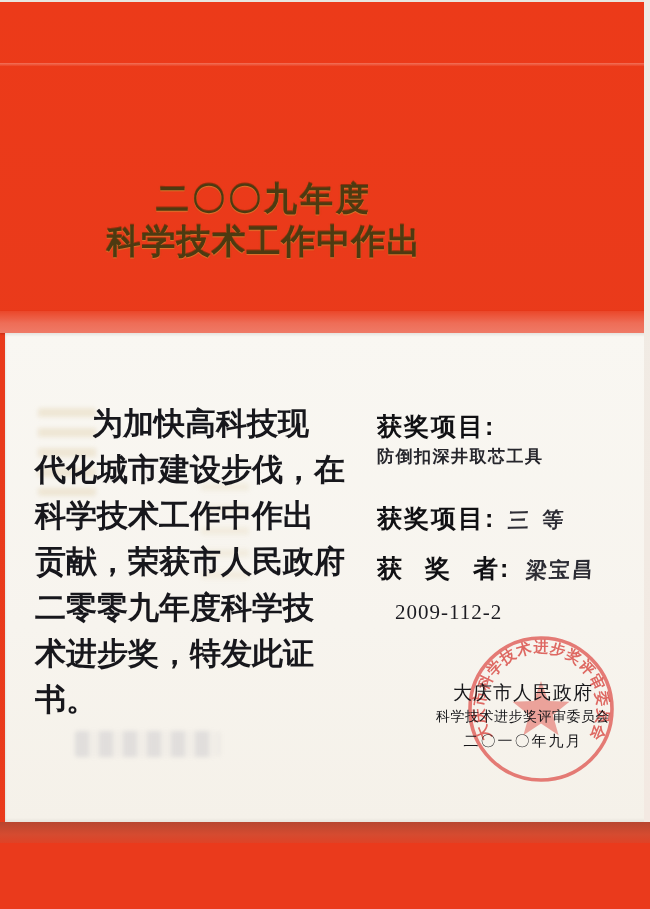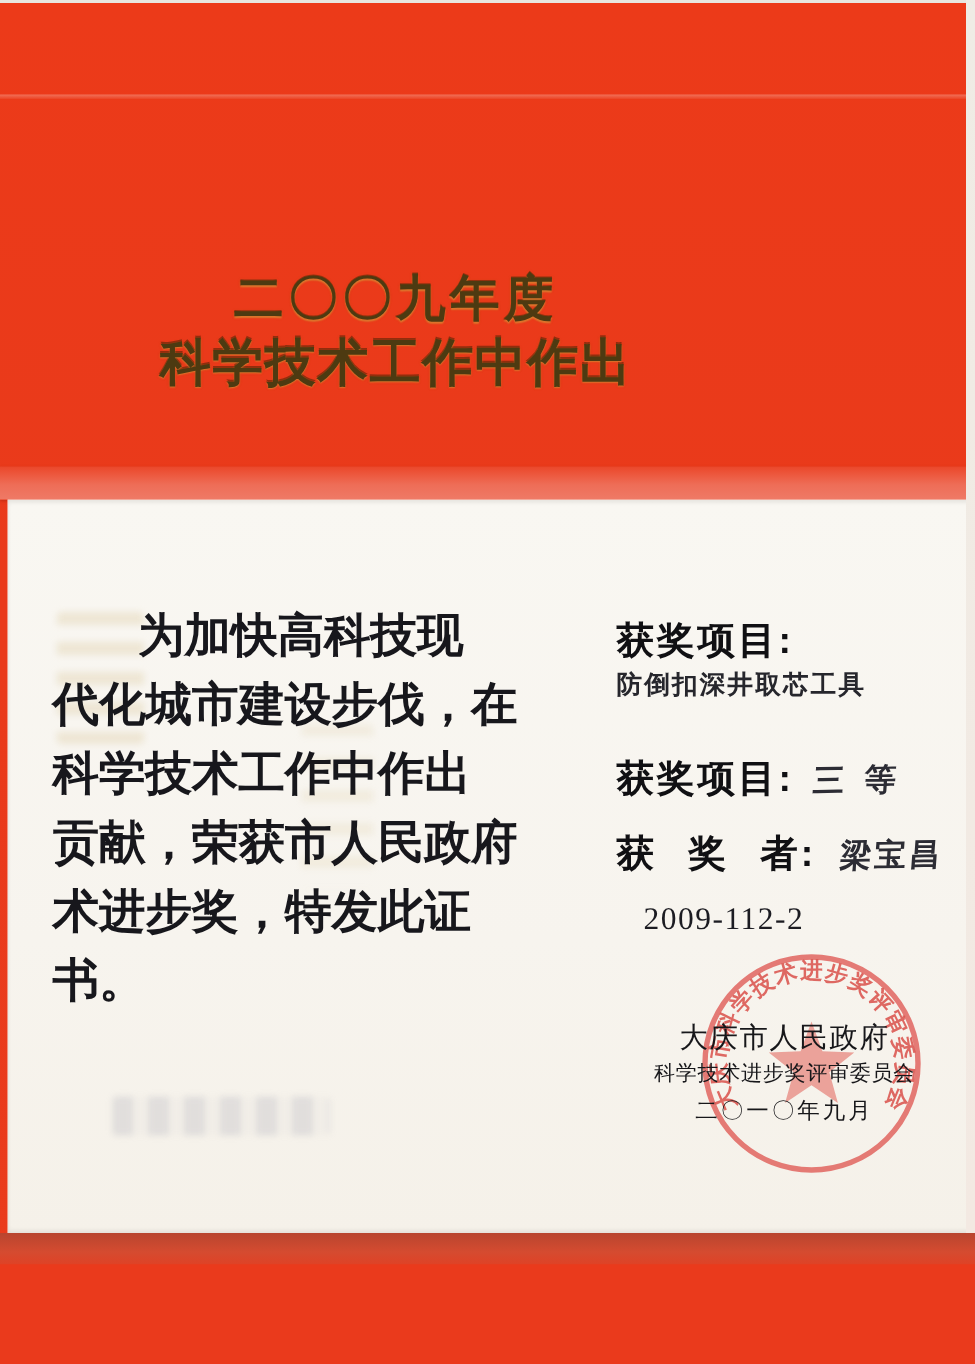--- a/index.html
+++ b/index.html
@@ -62,21 +62,21 @@
     letter-spacing:0;
   }
   .citation .ln{white-space:nowrap;}
   .citation .ln:first-child{padding-left:57px;}
 
   
   .fields{position:absolute;left:372px;top:0;width:260px;}
   .f-label{
     font-weight:700;color:#101013;font-size:25px;letter-spacing:2px;
   }
-  .f-row{position:absolute;left:0;white-space:nowrap;margin-left:34px;}
+  .f-row{position:absolute;left:0;white-space:nowrap;}
   .row-project-label{top:77px;}
   .row-project-value{top:112px;}
   .project-value{
     font-family:"Liberation Serif", serif;
     font-size:17px;color:#26262c;letter-spacing:1.5px;font-weight:600;
   }
   .row-grade{top:169px;}
   .row-winner{top:219px;}
   .winner-label{word-spacing:12px;}
   .hand-value{
@@ -135,20 +135,21 @@
 
   <div class="abs ghost ghost-1"></div>
   <div class="abs ghost ghost-2"></div>
   <div class="abs ghost ghost-3"></div>
 
   <div class="citation">
     <div class="ln">为加快高科技现</div>
     <div class="ln">代化城市建设步伐，在</div>
     <div class="ln">科学技术工作中作出</div>
     <div class="ln">贡献，荣获市人民政府</div>
+    <div class="ln">二零零九年度科学技</div>
     <div class="ln">术进步奖，特发此证</div>
     <div class="ln">书。</div>
   </div>
 
   <div class="fields">
     <div class="f-row row-project-label f-label">获奖项目:</div>
     <div class="f-row row-project-value project-value">防倒扣深井取芯工具</div>
 
     <div class="f-row row-grade"><span class="f-label">获奖项目:</span><span class="hand-value grade-value">三 等</span></div>
 

